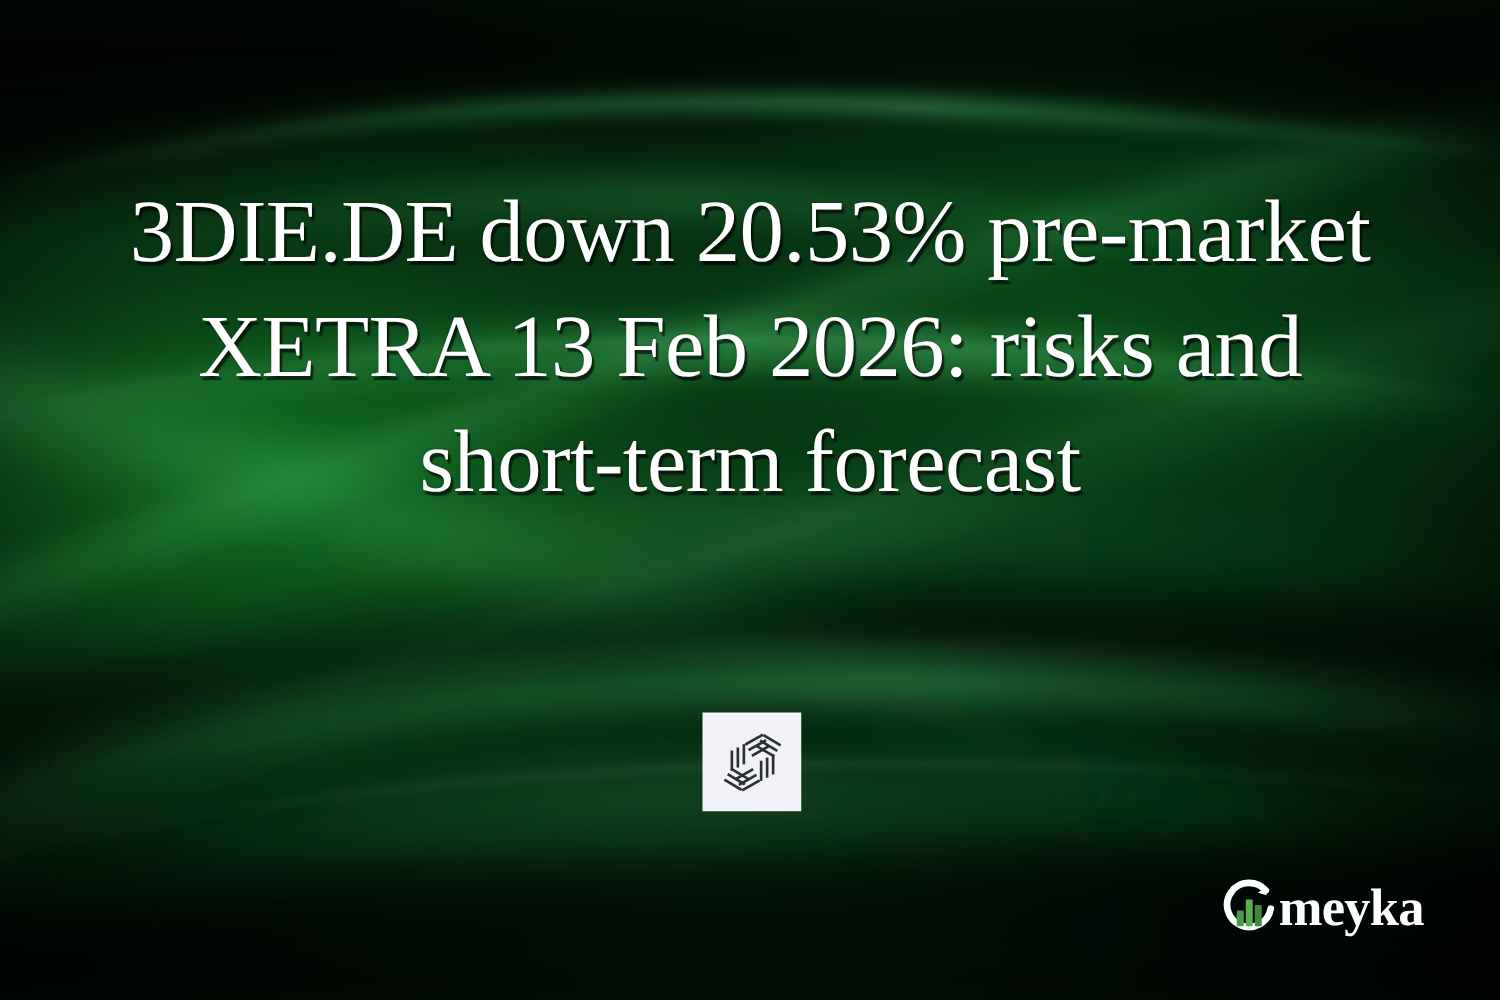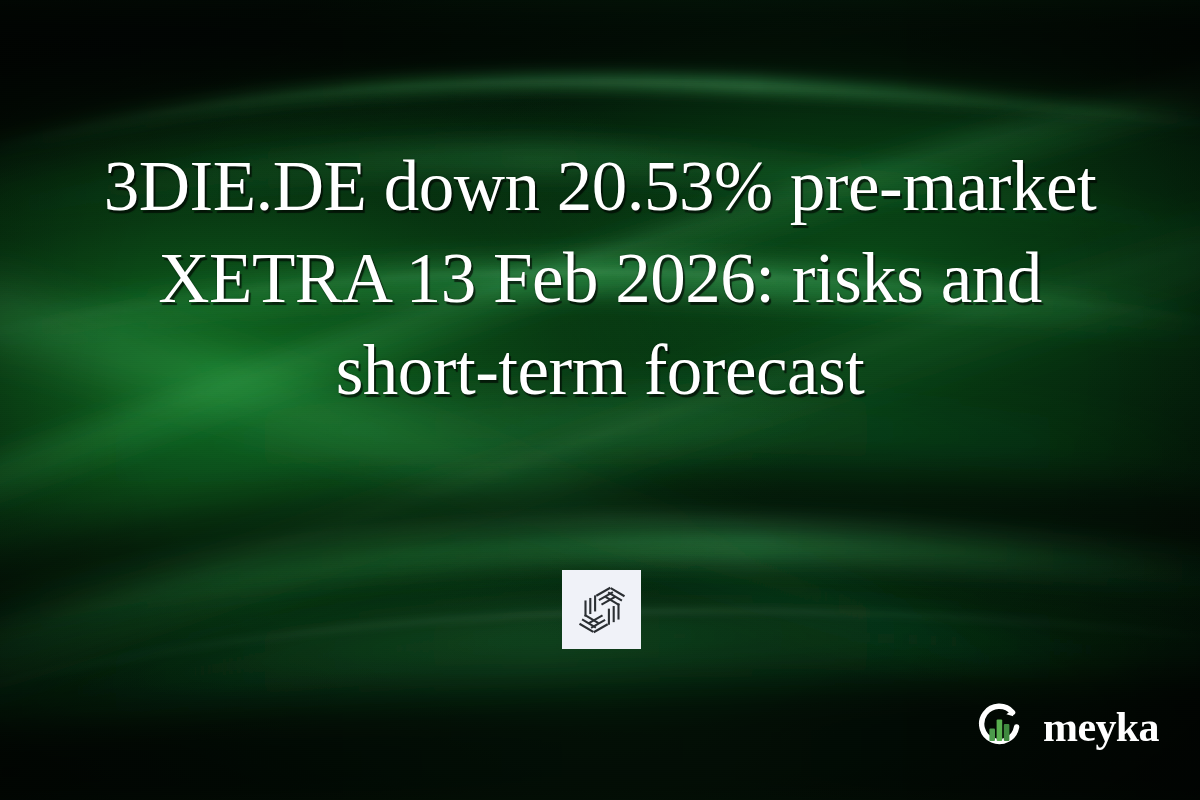--- a/index.html
+++ b/index.html
@@ -79,21 +79,21 @@
   #center-badge svg { display: block; }
 
   
   #brand {
     position: absolute;
     left: 972px;
     top: 698px;
     height: 58px;
     display: flex;
     align-items: center;
-    gap: 20px;
+    gap: 0;
   }
   #brand-mark { display: block; }
   #brand-word {
     font-size: 42px;
     font-weight: 700;
     color: #ffffff;
     letter-spacing: -0.6px;
     line-height: 1;
     margin-left: -3px;
   }

